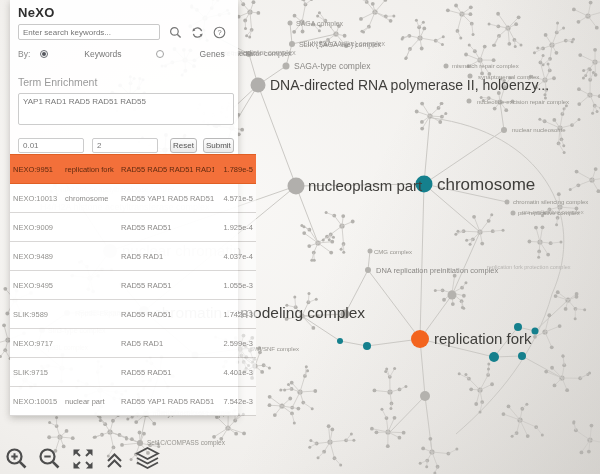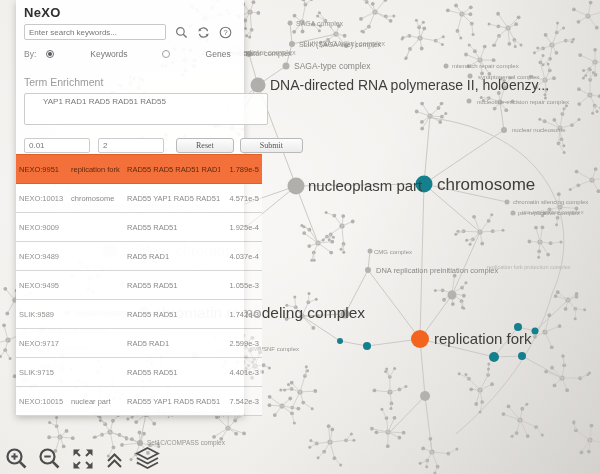--- a/index.html
+++ b/index.html
@@ -8,21 +8,21 @@
     font-family:"Liberation Sans",sans-serif;
     background:
       linear-gradient(115deg, rgba(0,0,0,0) 55%, rgba(110,105,98,.16) 100%),
       radial-gradient(ellipse 640px 500px at 35% 42%, #f9f8f6 0%, #f1efec 55%, #e1dfdb 100%);
   }
   svg text{font-family:"Liberation Sans",sans-serif;}
   #net{position:absolute;left:0;top:0;}
 
   
   #panel{
-    position:absolute;left:16px;top:0;width:228px;
+    position:absolute;left:10px;top:0;width:228px;
     background:rgba(255,255,255,0.92);
     box-shadow:0 2px 7px rgba(70,65,60,.30);
   }
   .panel-form{padding:5px 8px 0 8px;}
   .app-title{font-size:13px;font-weight:bold;color:#2f2f2f;letter-spacing:.3px;}
   .search-row{display:flex;align-items:center;margin-top:4px;}
   .search-input{
     width:132px;height:12px;font-size:8px;color:#777;
     border:1px solid #c9c9c9;border-radius:2px;padding:1px 4px;
     background:rgba(255,255,255,.85);outline:none;
@@ -32,34 +32,34 @@
   .by-row{display:flex;align-items:center;font-size:8.5px;color:#777;margin-top:9px;}
   .by-label{margin-right:10px;color:#888;}
   .radio{width:8px;height:8px;border:1px solid #a3a3a3;border-radius:50%;background:#fff;display:inline-block;margin-right:4px;box-sizing:border-box;}
   .radio.checked{border-color:#6b6e75;}
   .radio.checked::after{content:"";display:block;width:4px;height:4px;margin:1px;border-radius:50%;background:#54575e;}
   .radio-opt{display:flex;align-items:center;margin-right:34px;gap:32px;}
   .section-heading{margin-top:17px;font-size:10.5px;color:#9a9a9a;}
   .query-textarea{
     margin-top:5px;width:206px;height:24px;resize:none;
     border:1px solid #ccc;border-radius:2px;font-size:8px;color:#777;
-    padding:3px 18px;background:rgba(255,255,255,.85);outline:none;
+    padding:3px 4px;background:rgba(255,255,255,.85);outline:none;
     font-family:"Liberation Sans",sans-serif;
   }
   .params-row{display:flex;align-items:center;margin:9px 0 1px 0;}
   .param-input{
     width:56px;height:11px;font-size:8px;color:#777;border:1px solid #ccc;
     border-radius:2px;padding:1px 4px;margin-right:8px;background:rgba(255,255,255,.85);outline:none;
     font-family:"Liberation Sans",sans-serif;
   }
   .btn{
-    font-size:8px;color:#555;padding:2px 19px;margin-left:4px;
+    font-size:8px;color:#555;padding:2px 2px;margin-left:4px;
     background:linear-gradient(#fdfdfd,#ebebeb);
     border:1px solid #b9b9b9;border-radius:3px;cursor:pointer;
-    font-family:Liberation Serif, serif;
+    font-family:Liberation Sans, sans-serif;
   }
   .btn-submit{margin-left:6px;}
   
   #results{width:228px;border-collapse:collapse;table-layout:fixed;font-size:7.5px;color:#8b8987;}
   #results td{
     padding:8px 3px;height:12px;border-bottom:1px solid rgba(185,183,180,.55);
     background:rgba(255,255,255,.55);white-space:nowrap;overflow:hidden;
   }
   #results .c-id{width:46px;color:#91908d;}
   #results .c-term{width:50px;}

